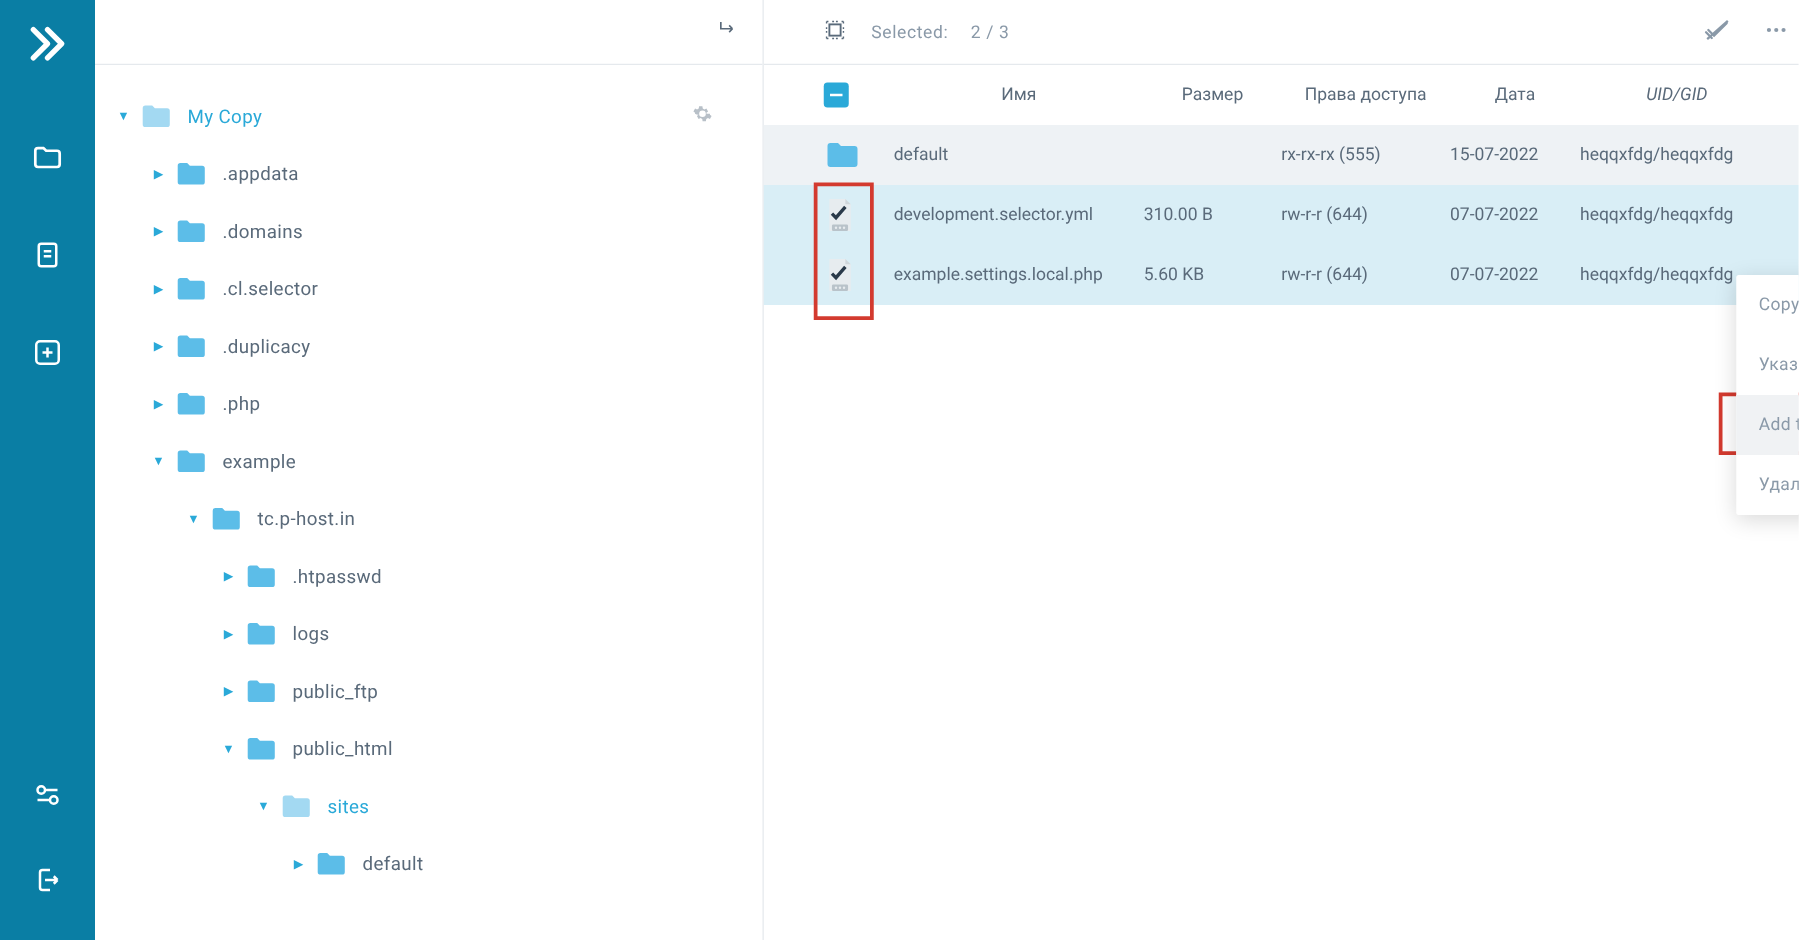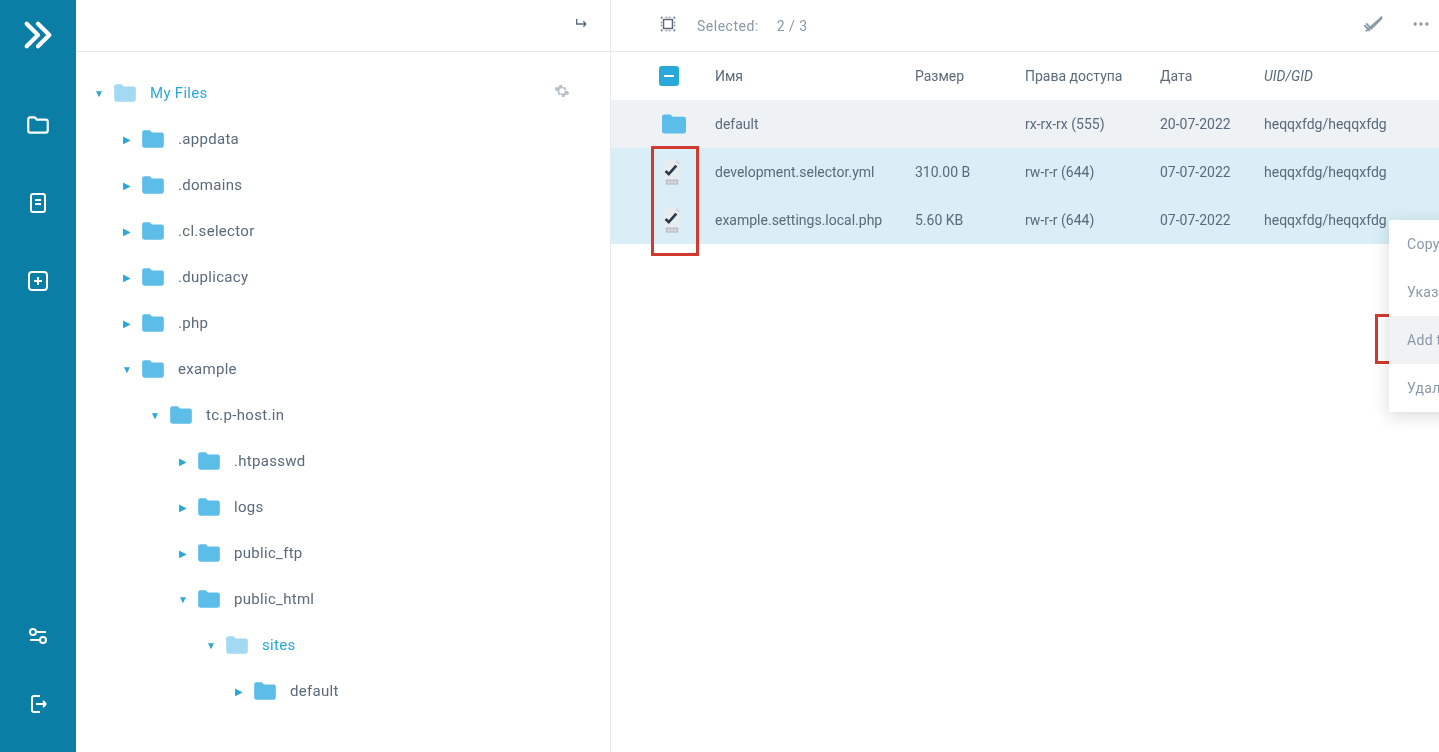--- a/index.html
+++ b/index.html
@@ -132,20 +132,21 @@
     cursor: pointer;
   }
   
   .table-head {
     display: flex;
     align-items: center;
     height: 48px;
     padding: 0 20px 0 48px;
     color: #5a6a7a;
     font-size: 14px;
+    text-align: center;
   }
   .col-check { width: 56px; display:flex; align-items:center; }
   .col-name { flex: 1.3; }
   .col-size { width: 110px; }
   .col-perm { width: 135px; }
   .col-date { width: 104px; }
   .col-uid  { width: 155px; font-style: italic; }
   .checkbox {
     width: 20px; height: 20px;
     background: #2aa9d8;
@@ -262,21 +263,21 @@
       </span>
     </div>
     <div class="tree">
       <div class="tree-row root active lvl0">
         <span class="toggle">▼</span>
         <span class="folder-icon">
           <svg width="26" height="22" viewBox="0 0 24 20">
               <path class="folder-svg light" d="M2 4a2 2 0 012-2h5l2 2h9a2 2 0 012 2v10a2 2 0 01-2 2H4a2 2 0 01-2-2V4z"></path>
             </svg>
         </span>
-        <span class="label">My Files</span>
+        <span class="label">My Copy</span>
         <span class="gear">
           <svg width="16" height="16" viewBox="0 0 24 24" fill="#b8c0c8">
               <path d="M12 8a4 4 0 100 8 4 4 0 000-8zm9 4a7 7 0 01-.1 1.2l2 1.6-2 3.4-2.4-1a7 7 0 01-2 1.2l-.4 2.6h-4l-.4-2.6a7 7 0 01-2-1.2l-2.4 1-2-3.4 2-1.6A7 7 0 013 12a7 7 0 01.1-1.2l-2-1.6 2-3.4 2.4 1a7 7 0 012-1.2L7.9 3h4l.4 2.6a7 7 0 012 1.2l2.4-1 2 3.4-2 1.6c.1.4.1.8.1 1.2z"></path>
             </svg>
         </span>
       </div>
       <div id="tree-items">
           <div class="tree-row lvl1">
             <span class="toggle">▶</span>
             <span class="folder-icon">
@@ -440,21 +441,21 @@
     <div id="table-rows">
         <div class="row unsel">
           <div class="file-icon">
             <svg width="30" height="24" viewBox="0 0 24 20">
               <path class="folder-svg" d="M2 4a2 2 0 012-2h5l2 2h9a2 2 0 012 2v10a2 2 0 01-2 2H4a2 2 0 01-2-2V4z"></path>
             </svg>
           </div>
           <div class="cell-name">default</div>
           <div class="cell-size"></div>
           <div class="cell-perm">rx-rx-rx (555)</div>
-          <div class="cell-date">20-07-2022</div>
+          <div class="cell-date">15-07-2022</div>
           <div class="cell-uid">heqqxfdg/heqqxfdg</div>
         </div>
         <div class="row sel">
           <div class="file-icon">
             <svg width="26" height="30" viewBox="0 0 24 28">
               <path fill="#e7ecef" d="M4 2h12l4 4v20H4z"></path>
               <path fill="#cfd6db" d="M16 2v4h4z"></path>
               <path d="M6 13l3 3 7-8" stroke="#2a3a4a" stroke-width="2.5" fill="none"></path>
               <rect x="6" y="21" width="12" height="5" rx="1" fill="#b9c3ca"></rect>
               <circle cx="9" cy="23.5" r="0.9" fill="#e7ecef"></circle>

